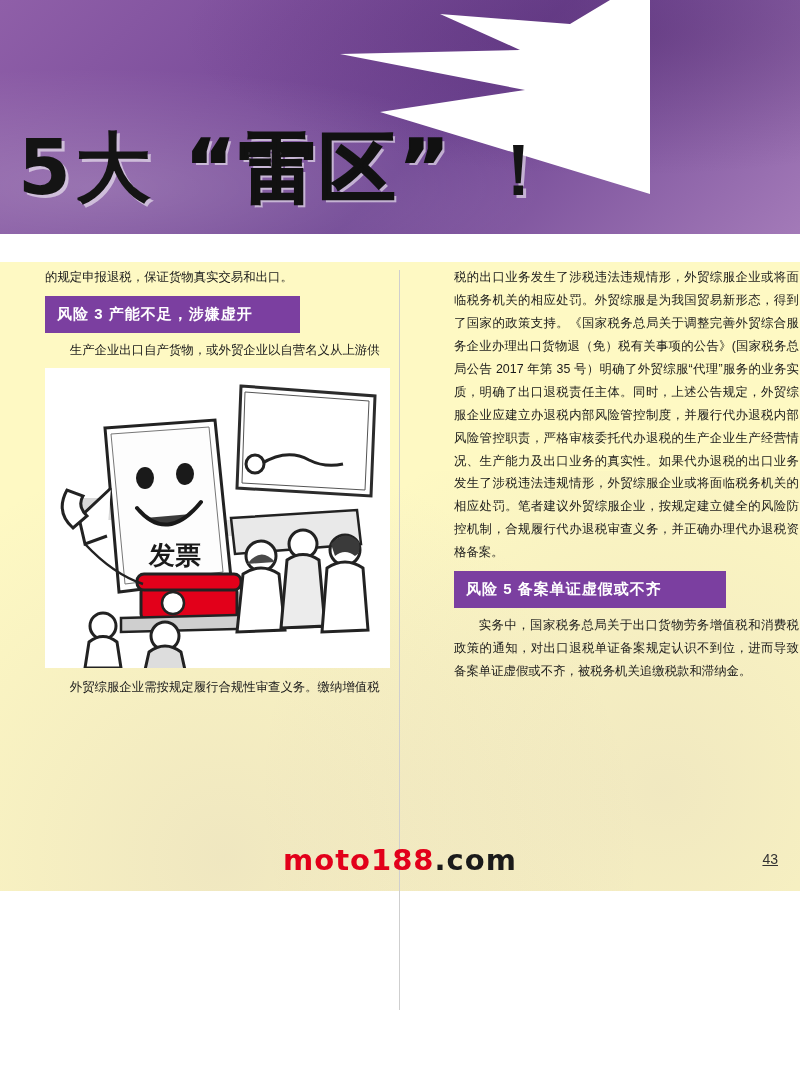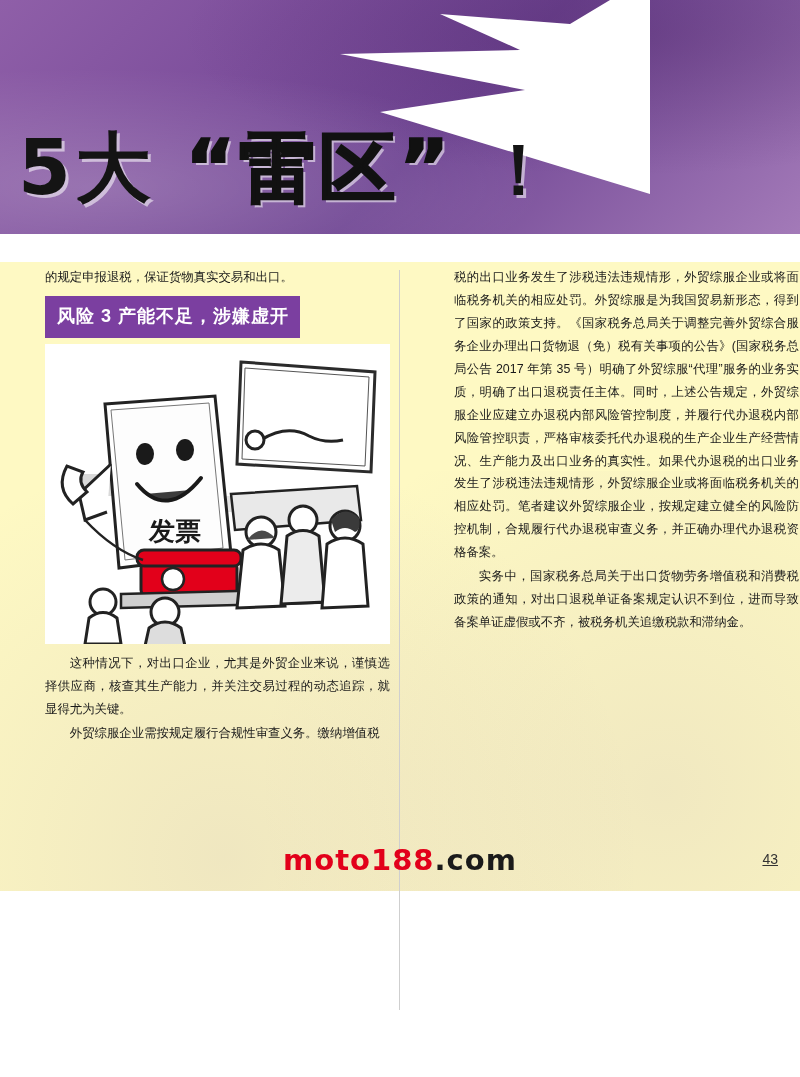--- a/index.html
+++ b/index.html
@@ -105,21 +105,21 @@
     margin: 0 0 1px 0;
     text-indent: 2em;
   }
   p.para.noindent { text-indent: 0; }
 
   .risk-head {
     display: block;
     background: #7b3fa0;
     color: #ffffff;
     font-weight: bold;
-    font-size: 18px;
+    font-size: 15px;
     letter-spacing: 1px;
     padding: 4px 10px 5px 12px;
     margin: 7px 0 6px 0;
     width: 255px;
     box-sizing: border-box;
   }
   .risk-head.wide { width: 272px; }
 
   
   .illus {
@@ -179,20 +179,21 @@
 <div class="page">
   <div class="bg-globe"></div>
   <div class="divider-v"></div>
 
   <div class="col col-left">
 
     <p class="para noindent">的规定申报退税，保证货物真实交易和出口。</p>
 
     <span class="risk-head">风险 3 产能不足，涉嫌虚开</span>
 
+    <p class="para">生产企业出口自产货物，或外贸企业以自营名义从上游供</p>
 
     <div class="illus">
       <svg viewBox="0 0 345 300" width="345" height="300">
         <rect x="0" y="0" width="345" height="300" fill="#ffffff"></rect>
 
         <path d="M196,18 L330,28 L326,128 L192,120 Z" fill="#ffffff" stroke="#2b2b2b" stroke-width="3"></path>
         <path d="M200,24 L324,33 L320,122 L197,115 Z" fill="#ffffff" stroke="#555" stroke-width="1"></path>
 
         <rect x="30" y="130" width="120" height="22" fill="#d9d9d9"></rect>
         <rect x="150" y="152" width="150" height="16" fill="#e3e3e3"></rect>
@@ -235,30 +236,30 @@
         <path d="M104,284 q16,-12 32,0 l4,18 l-40,0 z" fill="#ddd" stroke="#222" stroke-width="3"></path>
 
         <circle cx="58" cy="258" r="13" fill="#fff" stroke="#222" stroke-width="3"></circle>
         <path d="M44,274 q14,-11 28,0 l4,26 l-36,0 z" fill="#fff" stroke="#222" stroke-width="3"></path>
 
         <path d="M216,96 q26,-16 48,-4 q16,8 34,4" fill="none" stroke="#222" stroke-width="3"></path>
         <circle cx="210" cy="96" r="9" fill="#fff" stroke="#222" stroke-width="3"></circle>
       </svg>
     </div>
 
-    <p class="para">这种情况下，对出口企业，尤其是外贸企业来说，谨慎选择供应商，核查其生产能力，并关注交易过程的动态追踪，就显得尤为关键。</p>
 
 
     <p class="para">外贸综服企业需按规定履行合规性审查义务。缴纳增值税</p>
   </div>
 
   <div class="col col-right">
 
     <p class="para noindent">税的出口业务发生了涉税违法违规情形，外贸综服企业或将面临税务机关的相应处罚。外贸综服是为我国贸易新形态，得到了国家的政策支持。《国家税务总局关于调整完善外贸综合服务企业办理出口货物退（免）税有关事项的公告》(国家税务总局公告 2017 年第 35 号）明确了外贸综服“代理”服务的业务实质，明确了出口退税责任主体。同时，上述公告规定，外贸综服企业应建立办退税内部风险管控制度，并履行代办退税内部风险管控职责，严格审核委托代办退税的生产企业生产经营情况、生产能力及出口业务的真实性。如果代办退税的出口业务发生了涉税违法违规情形，外贸综服企业或将面临税务机关的相应处罚。笔者建议外贸综服企业，按规定建立健全的风险防控机制，合规履行代办退税审查义务，并正确办理代办退税资格备案。</p>
 
+    <span class="risk-head wide">风险 5 备案单证虚假或不齐</span>
 
     <p class="para">实务中，国家税务总局关于出口货物劳务增值税和消费税政策的通知，对出口退税单证备案规定认识不到位，进而导致备案单证虚假或不齐，被税务机关追缴税款和滞纳金。</p>
   </div>
 
   <div class="footer">
     <span class="brand"><span>moto188</span><span class="dotcom">.com</span></span>
   </div>
   <div class="page-num">43</div>
 </div>
 

